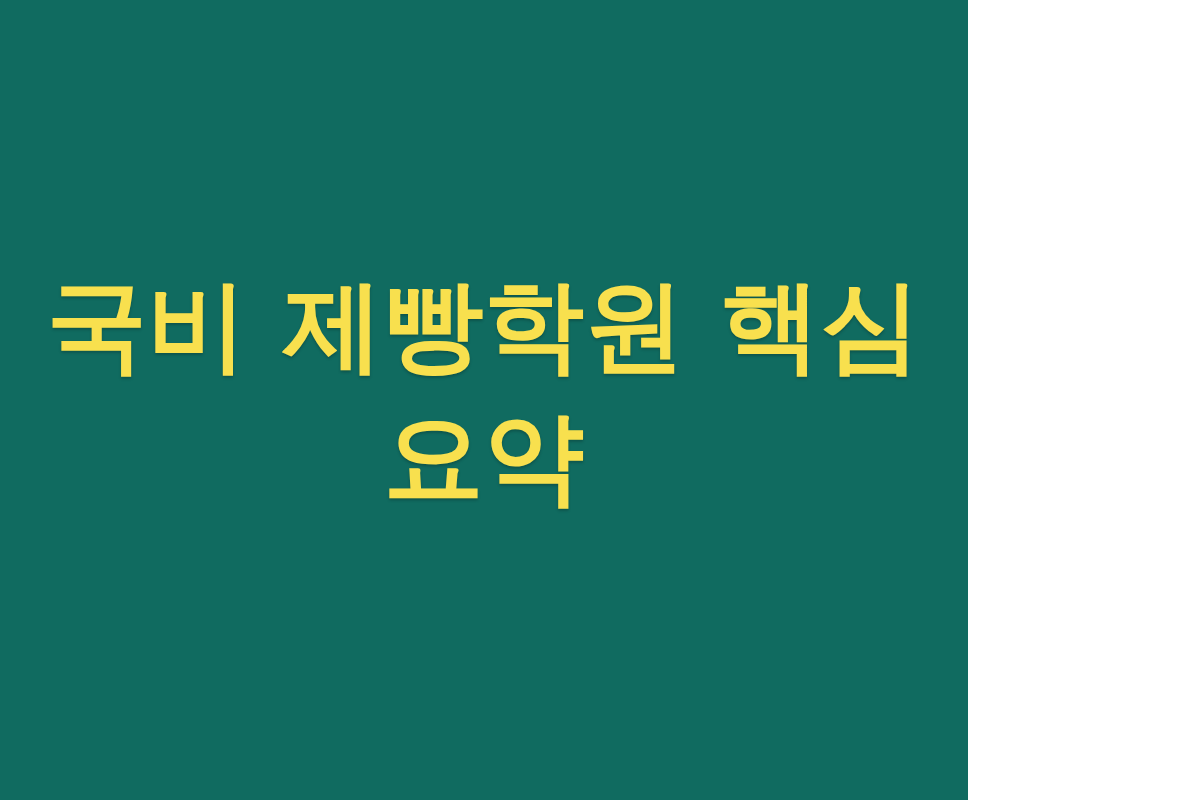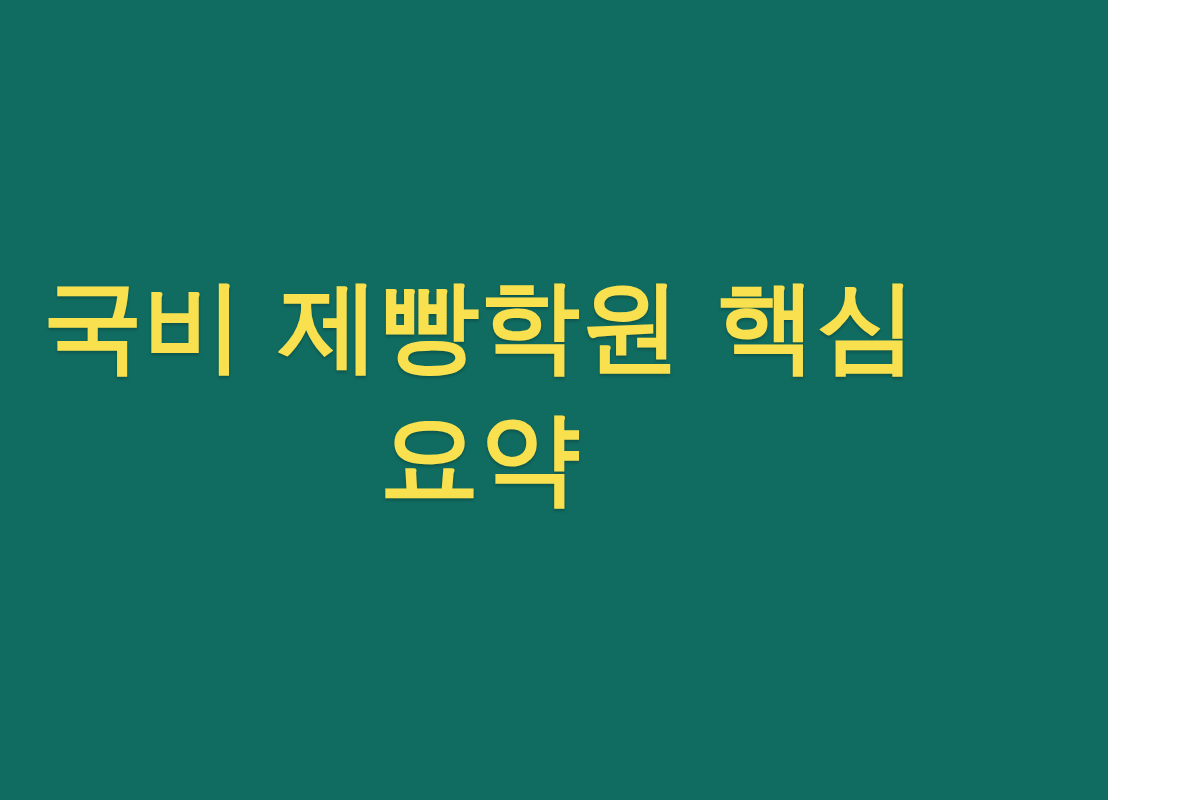--- a/index.html
+++ b/index.html
@@ -10,26 +10,26 @@
 
   body {
     width: 1200px;
     height: 800px;
     overflow: hidden;
     font-family: "DejaVu Sans", "Liberation Sans", sans-serif;
   }
 
   #banner {
     position: relative;
-    width: 1108px;
+    width: 968px;
     height: 800px;
     box-sizing: border-box;
     display: flex;
     align-items: center;
-    justify-content: flex-start;
+    justify-content: center;
     background: #106B60;
   }
 
   #title-block {
     width: 960px;
     max-width: 960px;
     text-align: center;
     padding: 0;
     margin: 0;
     

